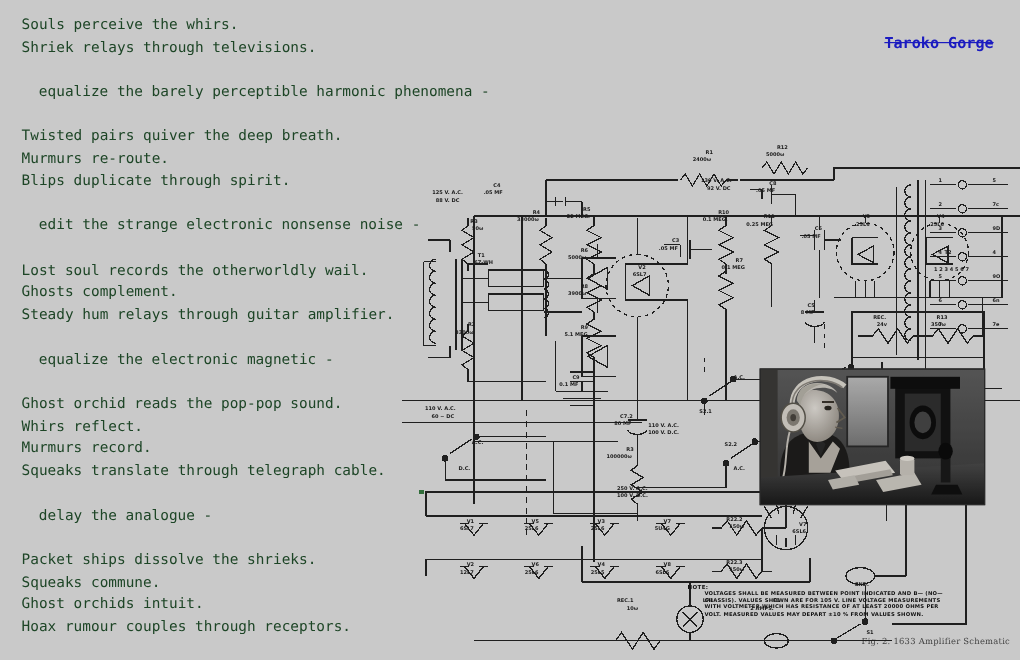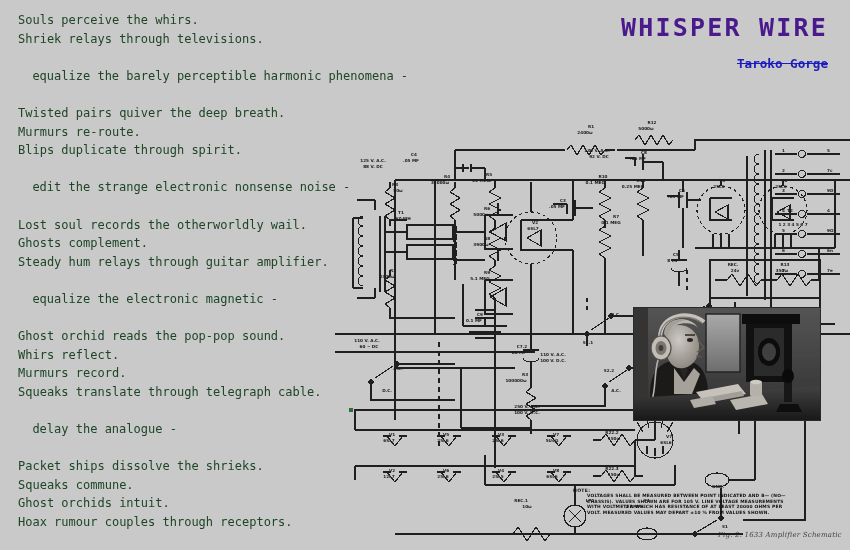--- a/index.html
+++ b/index.html
@@ -111,21 +111,20 @@
     padding-left: 14px; letter-spacing: .2px;
     font-weight: bold;
   }
   #figcaption {
     position: absolute;
     left: 718px; top: 531px;
     z-index: 4;
     color: #1a1a1a;
     font-family: "DejaVu Serif", "Liberation Serif", serif;
     font-size: 7px;
-    font-style: italic;
     letter-spacing: .2px;
     white-space: nowrap;
     opacity: .8;
   }
 
   
   .slab { font-family: "DejaVu Sans", "Liberation Sans", sans-serif; font-weight: bold; fill:#161616; }
 </style>
 </head>
 <body>
@@ -584,19 +583,18 @@
       <div>CHASSIS). VALUES SHOWN ARE FOR 105 V. LINE VOLTAGE MEASUREMENTS</div>
       <div>WITH VOLTMETER WHICH HAS RESISTANCE OF AT LEAST 20000 OHMS PER</div>
       <div>VOLT. MEASURED VALUES MAY DEPART  ±10 % FROM VALUES SHOWN.</div>
     </div>
   </div>
   <div id="figcaption">Fig. 2. 1633 Amplifier Schematic</div>
 
   <div id="poem"><div class="stanza"><div class="line">Souls perceive the whirs.</div><div class="line">Shriek relays through televisions.</div></div><div class="stanza"><div class="line indent">equalize the barely perceptible harmonic phenomena -</div></div><div class="stanza"><div class="line">Twisted pairs quiver the deep breath.</div><div class="line">Murmurs re-route.</div><div class="line">Blips duplicate through spirit.</div></div><div class="stanza"><div class="line indent">edit the strange electronic nonsense noise -</div></div><div class="stanza"><div class="line">Lost soul records the otherworldly wail.</div><div class="line">Ghosts complement.</div><div class="line">Steady hum relays through guitar amplifier.</div></div><div class="stanza"><div class="line indent">equalize the electronic magnetic -</div></div><div class="stanza"><div class="line">Ghost orchid reads the pop-pop sound.</div><div class="line">Whirs reflect.</div><div class="line">Murmurs record.</div><div class="line">Squeaks translate through telegraph cable.</div></div><div class="stanza"><div class="line indent">delay the analogue -</div></div><div class="stanza"><div class="line">Packet ships dissolve the shrieks.</div><div class="line">Squeaks commune.</div><div class="line">Ghost orchids intuit.</div><div class="line">Hoax rumour couples through receptors.</div></div></div>
 
   <div id="header">
-    <div id="title">WHISPER WIRE</div>
     <div id="source">
       <span class="srcline">Taroko Gorge</span>
     </div>
   </div>
 
 </div>
 
 </body></html>

